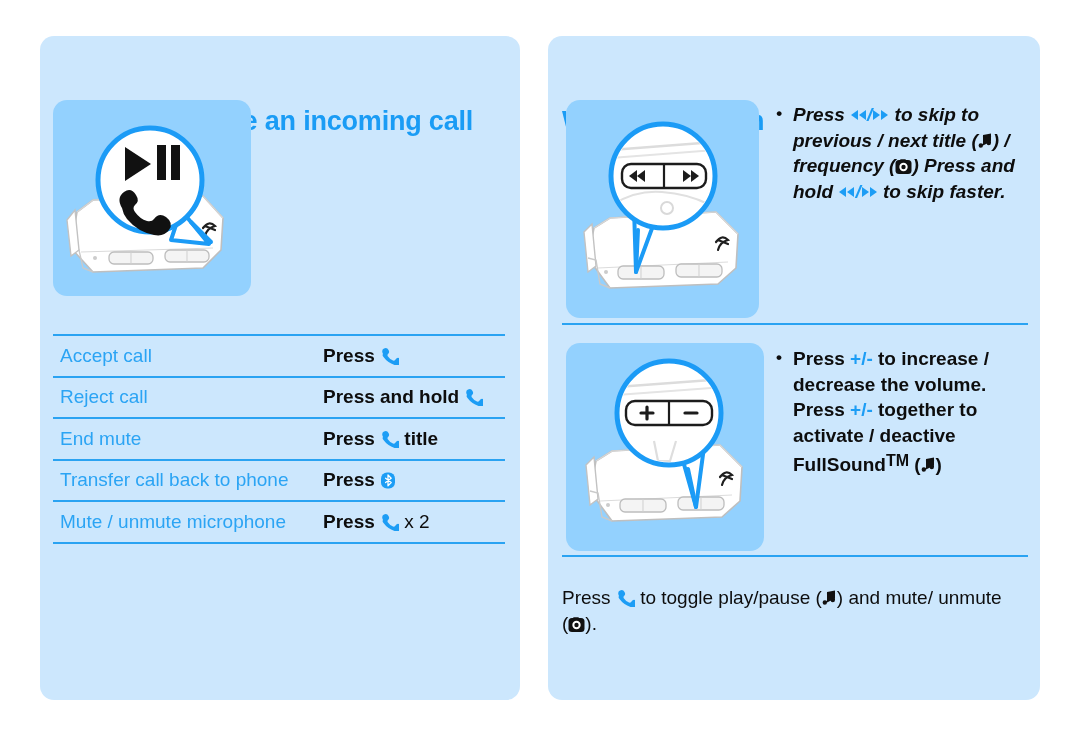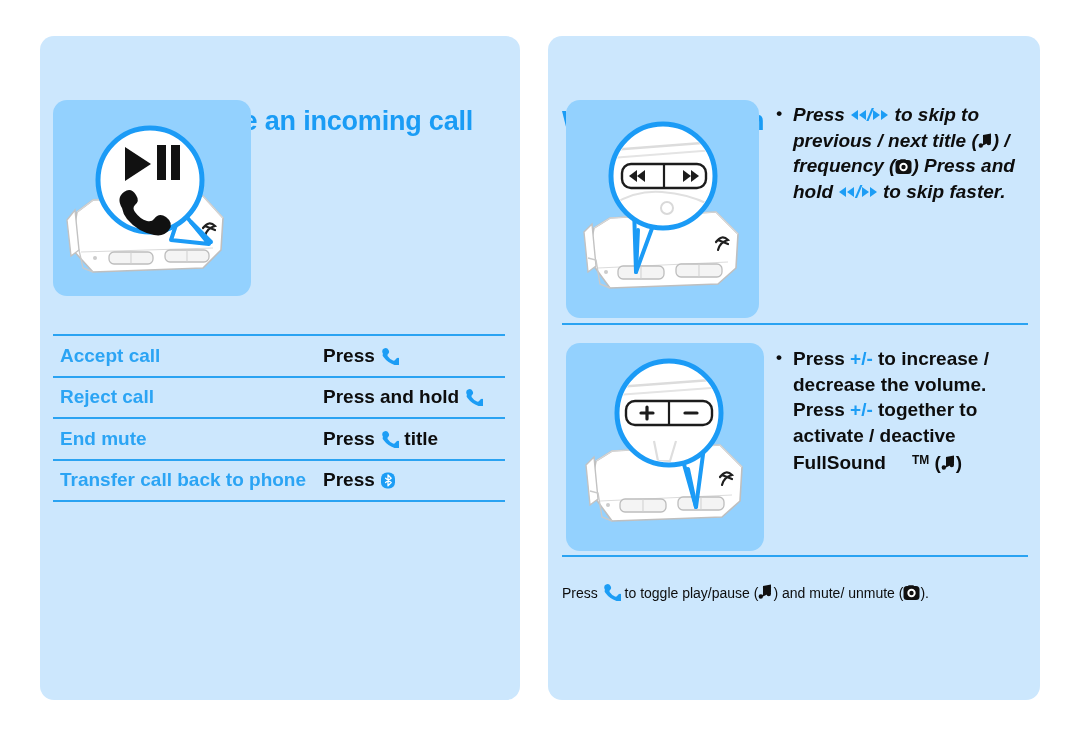--- a/index.html
+++ b/index.html
@@ -70,21 +70,20 @@
     height: 39.5px;
     vertical-align: middle;
     border-top: 2px solid #2aa3f2;
   }
   .spec-table tr:last-child td { border-bottom: 2px solid #2aa3f2; }
   .cell-label {
     color: #2ba4f4;
     font-size: 19px;
     padding-left: 7px !important;
     white-space: nowrap;
-    font-weight: bold;
   }
   .cell-action {
     color: #0d0d0d;
     font-size: 19px;
     font-weight: bold;
     white-space: nowrap;
     width: 182px;
   }
   .cell-action .plain { font-weight: normal; }
 
@@ -121,21 +120,21 @@
   }
   #hr-1 { top: 287px; }
   #hr-2 { top: 519px; }
 
   .footnote {
     position: absolute;
     left: 14px;
     top: 530px;
     width: 450px;
     color: #0d0d0d;
-    font-size: 14px;
+    font-size: 19px;
     line-height: 26px;
   }
 
   .ic-phone {
     display: inline-block;
     width: 19px;
     height: 17px;
     vertical-align: -3px;
     position: relative;
   }
@@ -168,21 +167,21 @@
   .ic-rew, .ic-ff {
     display: inline-block;
     width: 17px;
     height: 12px;
     vertical-align: 0px;
   }
   .ic-rew svg, .ic-ff svg { display:block; width:17px; height:12px; }
 
   .slash-blue { color: #1c9df5; font-weight: bold; }
   .plusminus { color: #1c9df5; font-weight: bold; }
-  .tm { font-size: 12px; vertical-align: 5px; padding-left: 26px; }
+  .tm { font-size: 16px; vertical-align: 5px; }
 </style>
 </head>
 <body>
 
 <div class="page">
 
   <section class="panel" id="panel-left">
 
     <h2 class="panel-heading">When you have an incoming call</h2>
 
@@ -267,20 +266,32 @@
           <td class="cell-action">
             <span>Press</span>
             <span class="ic-bt">
               <svg viewBox="0 0 16 17">
                 <rect x="1" y="0.5" width="14" height="16" rx="6" ry="6" fill="#1c9df5"></rect>
                 <path d="M8 3 L11.2 6.2 L5.6 10.6 M5.6 6.2 L11.2 10.6 L8 13.8 L8 3.2" fill="none" stroke="#ffffff" stroke-width="1.3" stroke-linejoin="round" stroke-linecap="round"></path>
               </svg>
             </span>
           </td>
         </tr>
+        <tr>
+          <td class="cell-label">Mute / unmute microphone</td>
+          <td class="cell-action">
+            <span>Press</span>
+            <span class="ic-phone">
+              <svg viewBox="0 0 19 17">
+                  <path d="M3 6 q-2 -4 1 -5.5 q3 -1.5 4.5 1.5 q1.5 2.5 -0.5 4 q-1 1 0 2.5 q2 3 5 4 q2 0.5 2.5 -1 q2 -3 5 -0.5 q3 2.5 0.5 5 q-2.5 2.5 -6.5 1 q-7 -2.5 -11 -8 q-0.8 -1.2 -1 -2z" fill="#1c9df5"></path>
+                </svg>
+            </span>
+            <span class="plain">x 2</span>
+          </td>
+        </tr>
       </tbody>
     </table>
   </section>
 
   <section class="panel" id="panel-right">
 
     <h2 class="panel-heading">While you listen</h2>
 
     <div class="illus" id="illus-skip">
       <svg viewBox="0 0 193 218" xmlns="http://www.w3.org/2000/svg" aria-hidden="true">

